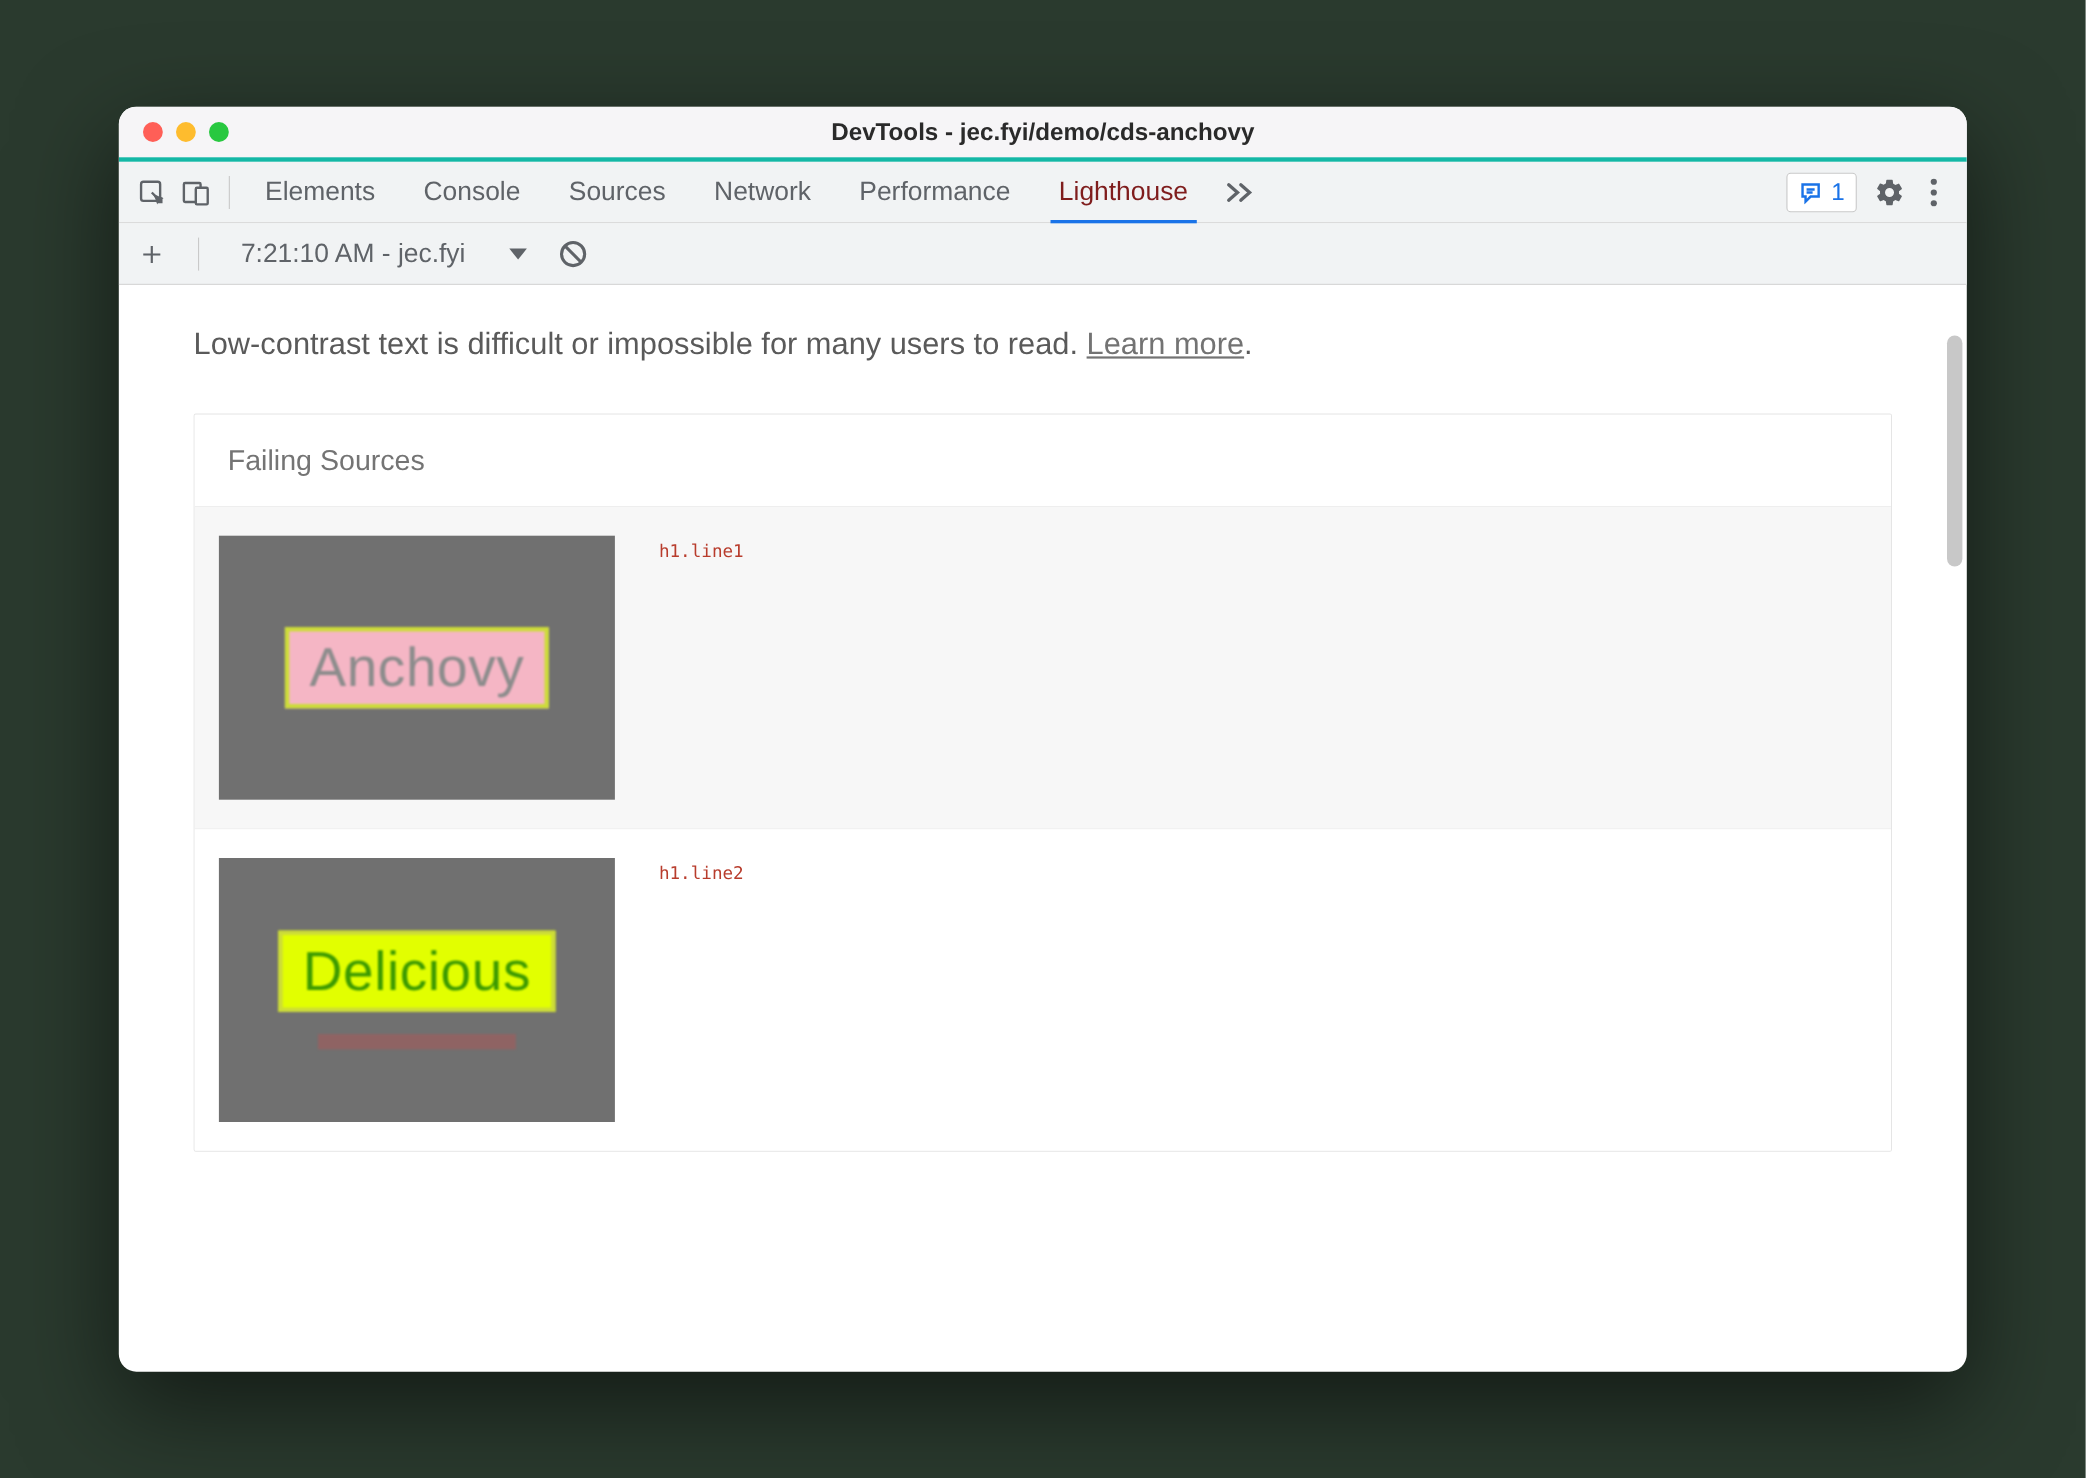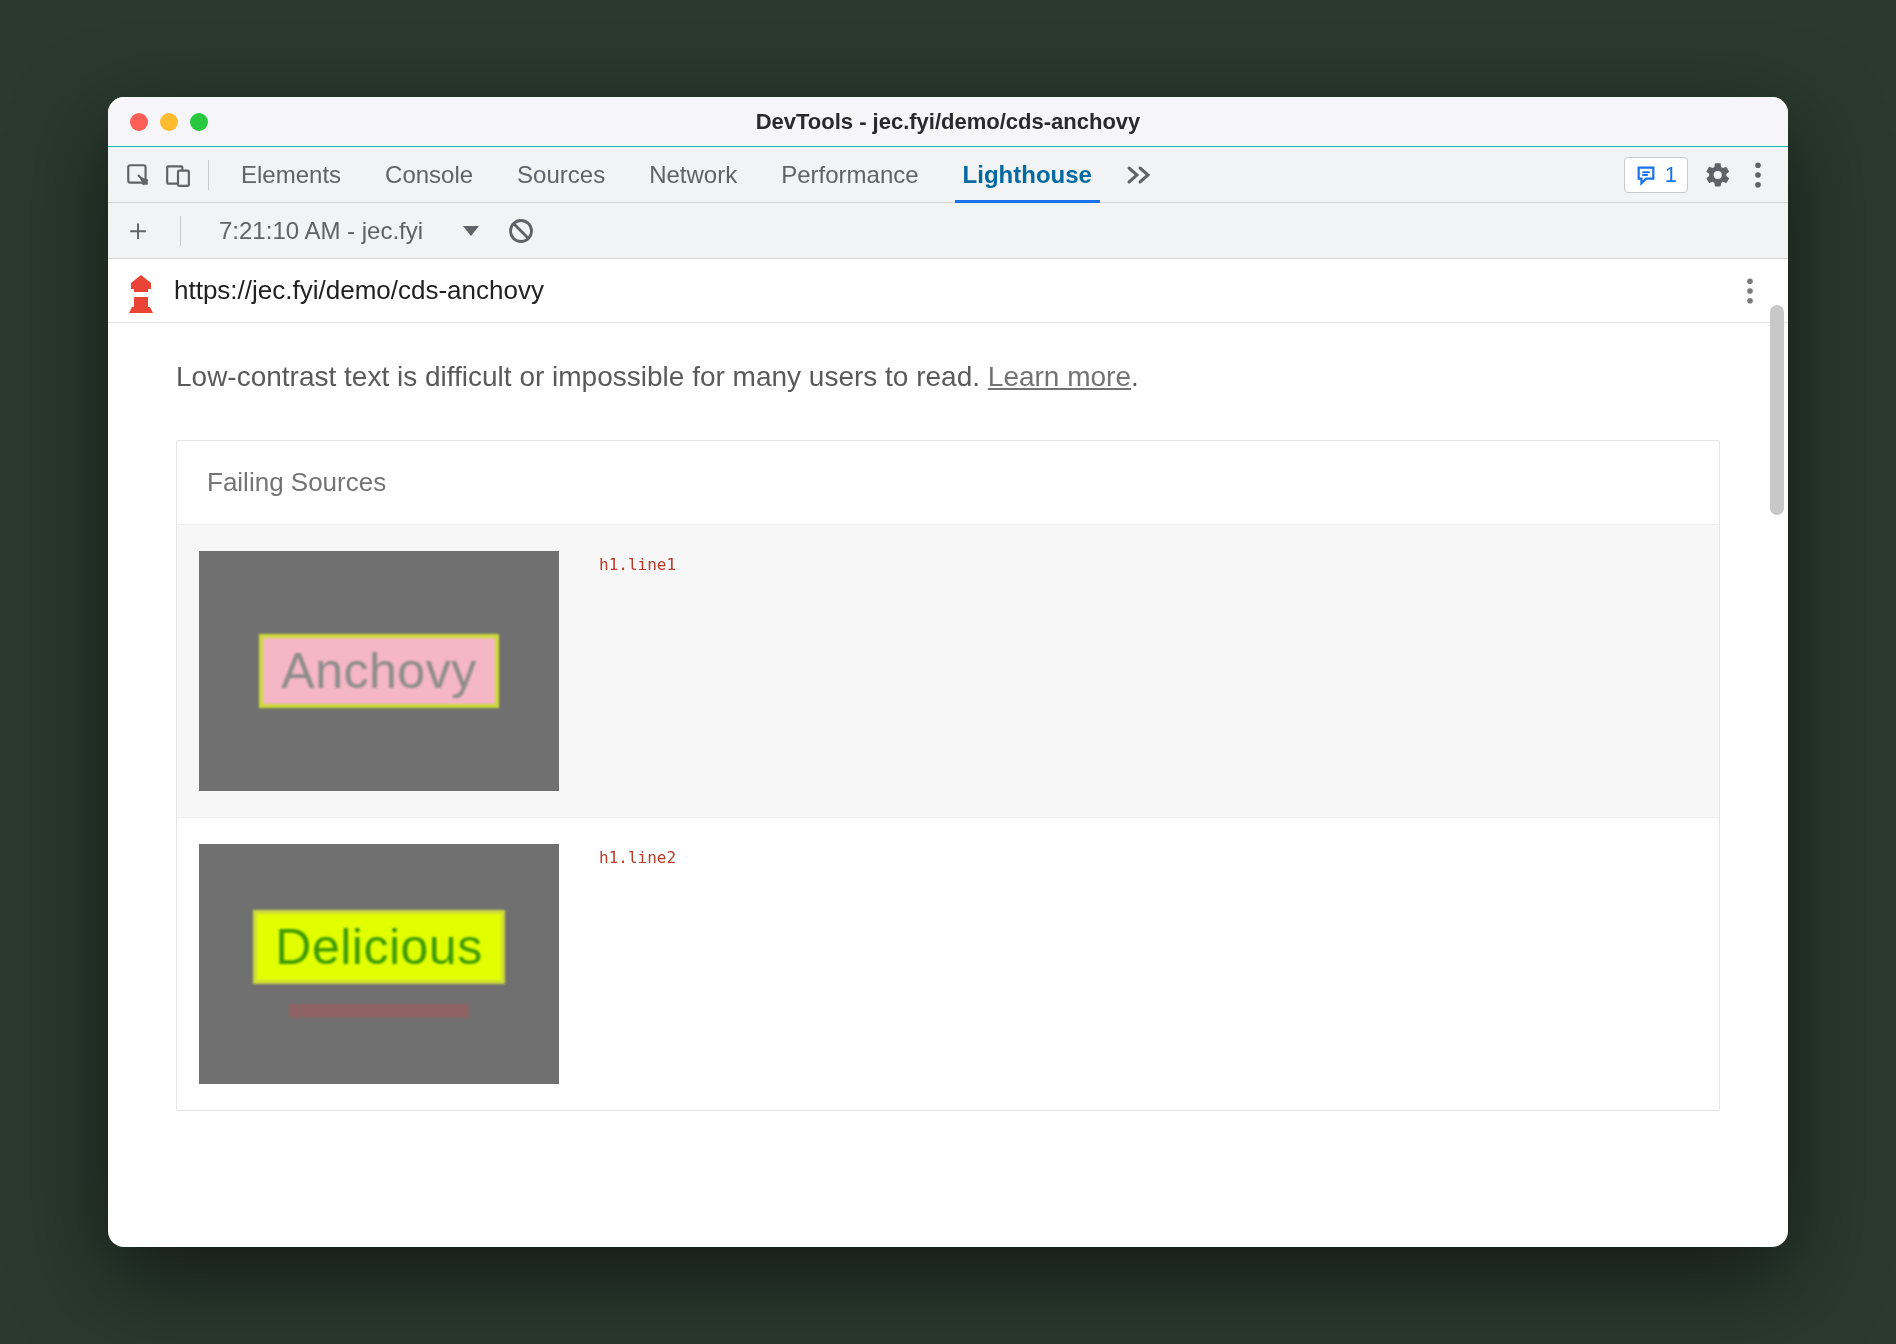--- a/index.html
+++ b/index.html
@@ -23,21 +23,21 @@
     flex-direction: column;
     position: relative;
   }
   
   .titlebar {
     height: 50px;
     background: #f6f5f7;
     display: flex;
     align-items: center;
     position: relative;
-    border-bottom: 1px solid #14b8a6;
+    border-bottom: 4px solid #14b8a6;
   }
   .traffic-lights {
     display: flex;
     gap: 12px;
     margin-left: 22px;
   }
   .tl { width: 18px; height: 18px; border-radius: 50%; }
   .tl.red { background: #ff5f57; }
   .tl.yellow { background: #febc2e; }
   .tl.green { background: #28c840; }
@@ -70,21 +70,21 @@
   .tabs-scroller { display:flex; align-items:flex-start; gap:0; flex:0 0 auto; }
   .tab {
     padding: 0 22px;
     height: 56px;
     display: flex; align-items: center;
     font-size: 24px;
     color: #5f6368;
     cursor: pointer;
     position: relative;
   }
-  .tab.active { color: #0369a1; font-weight: 700; }
+  .tab.active { color: #7f1d1d; font-weight: 400; }
   .tab.active::after {
     content:"";
     position:absolute; left:14px; right:14px; bottom:0;
     height:3px; background:#1a73e8;
   }
   .overflow-chev {
     padding: 0 12px;
     color:#5f6368;
     font-size: 26px;
     cursor:pointer;
@@ -283,39 +283,20 @@
       <div class="tri-down"></div>
     </div>
     <div class="clear-btn">
       <svg width="28" height="28" viewBox="0 0 24 24" fill="none" stroke="#5f6368" stroke-width="2.4">
         <circle cx="12" cy="12" r="9"></circle>
         <line x1="6" y1="6" x2="18" y2="18"></line>
       </svg>
     </div>
   </div>
 
-  <div class="urlbar">
-    <div class="lh-icon">
-      <svg width="30" height="40" viewBox="0 0 30 40">
-        <path d="M15 2 L25 10 L25 16 L5 16 L5 10 Z" fill="#e94436"></path>
-        <rect x="8" y="16" width="14" height="18" fill="#e94436"></rect>
-        <rect x="8" y="19" width="14" height="5" fill="#ffffff"></rect>
-        <path d="M6 34 L24 34 L27 40 L3 40 Z" fill="#e94436"></path>
-      </svg>
-    </div>
-    <div class="url-text">https://jec.fyi/demo/cds-anchovy</div>
-    <div class="spacer"></div>
-    <div class="icon-btn">
-      <svg width="8" height="26" viewBox="0 0 6 24" fill="#7a7a7a">
-        <circle cx="3" cy="3" r="2.6"></circle>
-          <circle cx="3" cy="12" r="2.6"></circle>
-          <circle cx="3" cy="21" r="2.6"></circle>
-      </svg>
-    </div>
-  </div>
 
   <div class="content">
     <p class="desc">
       <span>Low-contrast text is difficult or impossible for many users to read. </span><a href="#">Learn more</a><span>.</span>
     </p>
 
     <div class="panel">
       <div class="panel-header">Failing Sources</div>
 
       <div class="fe-item">

